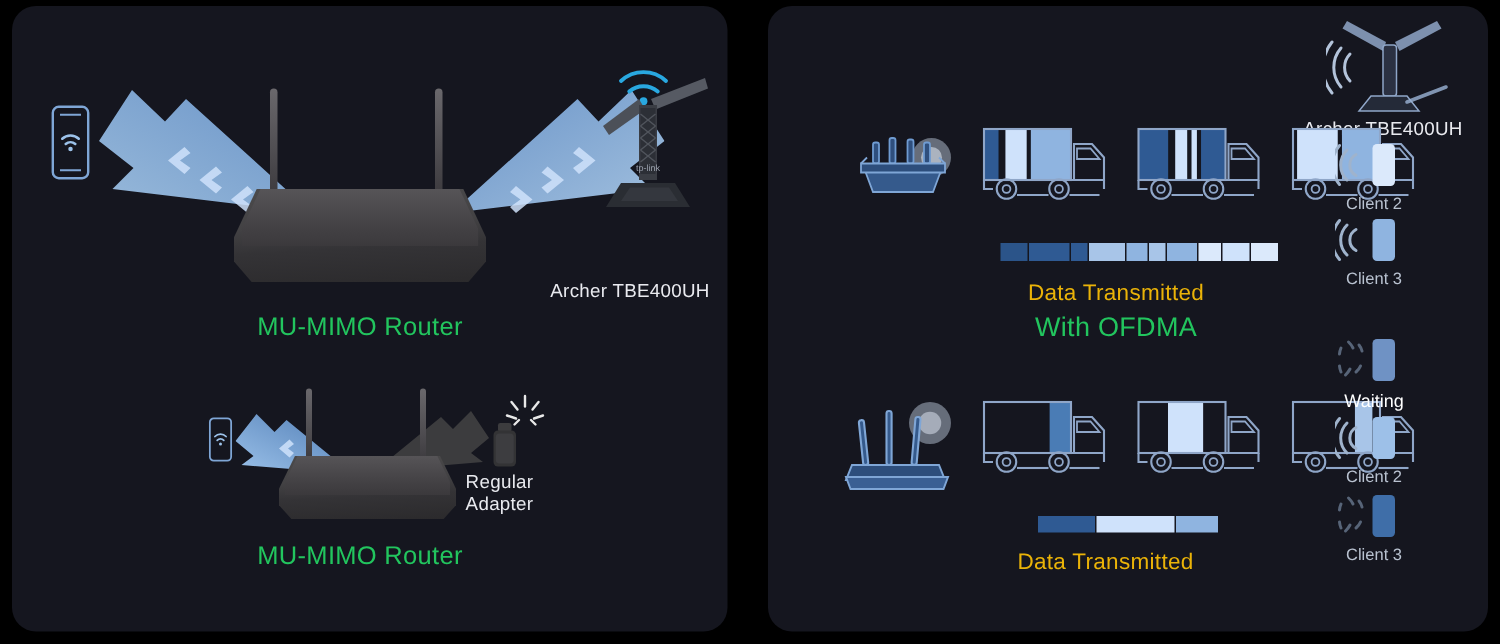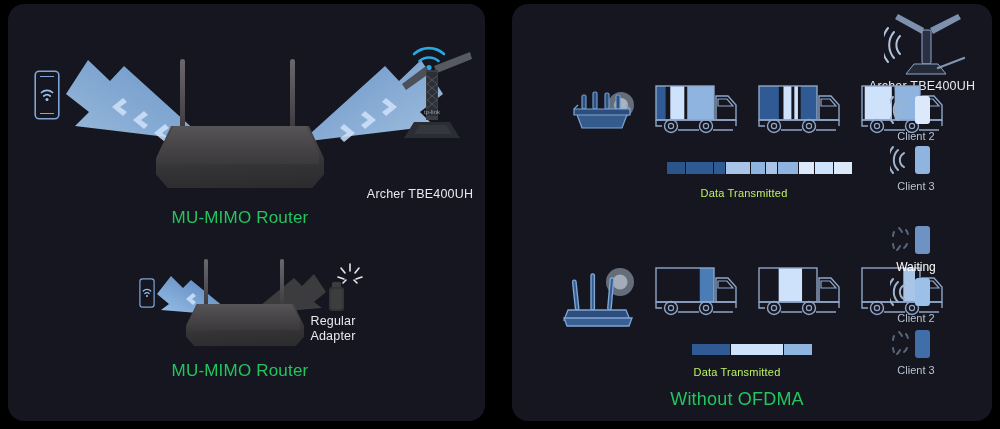--- a/index.html
+++ b/index.html
@@ -7,21 +7,21 @@
   .stage{position:relative;width:1000px;height:429px;background:#000000;}
 
   .panel{position:absolute;background:#15161f;border-radius:16px;overflow:hidden;}
   #panel-left{left:8px;top:4px;width:477px;height:417px;}
   #panel-right{left:512px;top:4px;width:480px;height:417px;}
 
   .abs{position:absolute;}
   .lbl{position:absolute;color:#f2f3f6;white-space:nowrap;letter-spacing:.2px;}
   .lbl-lg{font-size:17px;color:#22c55e;}
   .lbl-md{font-size:12.5px;color:#e9eaef;}
-  .lbl-dim{font-size:11px;color:#bef264;}
+  .lbl-dim{font-size:15px;color:#eab308;}
   .center{transform:translateX(-50%);text-align:center;}
 
   
   .router-dark{position:absolute;}
   .rd-body{position:absolute;left:0;top:0;width:100%;height:100%;
     background:linear-gradient(177deg,#4b4a4b 0%,#434244 38%,#343336 62%,#2b2a2c 100%);
     border-radius:7px/5px;
     clip-path:polygon(9% 0%,91% 0%,100% 52%,100% 78%,93% 100%,7% 100%,0% 78%,0% 52%);
     box-shadow:0 6px 18px rgba(0,0,0,.55);}
   .rd-top{position:absolute;left:3%;top:0;width:94%;height:62%;
@@ -272,20 +272,21 @@
         <i style="width: 6.32911%; background: rgb(47, 90, 147);"></i>
         <i style="width: 13.9241%; background: rgb(168, 197, 232);"></i>
         <i style="width: 7.59494%; background: rgb(143, 180, 224);"></i>
         <i style="width: 6.32911%; background: rgb(168, 197, 232);"></i>
         <i style="width: 11.3924%; background: rgb(143, 180, 224);"></i>
         <i style="width: 8.86076%; background: rgb(219, 233, 251);"></i>
         <i style="width: 10.1266%; background: rgb(207, 226, 251);"></i>
         <i style="width: 10.1266%; background: rgb(219, 233, 251);"></i>
       </div>
     <div class="lbl lbl-dim center" style="left:232px;top:183px;">Data Transmitted</div>
+    <div class="lbl lbl-lg center" style="left:232px;top:204px;font-size:18px;">With OFDMA</div>
 
     <div id="clients-with">
         <div class="abs client" style="left: 378px; top: 88px;"><svg width="46" height="36" viewBox="0 0 46 36">
       <g fill="none" stroke="#9fb3cc" stroke-width="2" stroke-linecap="round">
          <path d="M14 11a8 8 0 0 0 0 14"></path>
          <path d="M8 8a14 14 0 0 0 0 20"></path>
          <path d="M3 5a20 20 0 0 0 0 26"></path>
        </g>
       <rect x="25" y="4" width="15" height="28" rx="3" fill="#dbe9fb"></rect>
     </svg></div>
@@ -365,21 +366,20 @@
     <path d="M59 46 h20" stroke="#8fa6c8" stroke-width="1.4" fill="none"></path>
   </svg></div>
       </div>
 
     <div class="bar bar-lo" id="bar-without" style="left:180px;top:340px;width:120px;">
         <i style="width: 32%; background: rgb(47, 90, 147);"></i>
         <i style="width: 44%; background: rgb(207, 226, 251);"></i>
         <i style="width: 24%; background: rgb(143, 180, 224);"></i>
       </div>
     <div class="lbl lbl-dim center" style="left:225px;top:362px;">Data Transmitted</div>
-    <div class="lbl lbl-lg center" style="left:225px;top:385px;font-size:18px;">Without OFDMA</div>
 
     <div id="clients-without">
         <div class="abs client" style="left: 378px; top: 218px;"><svg width="46" height="36" viewBox="0 0 46 36">
       <g fill="none" stroke="#6d7f96" stroke-width="2" stroke-linecap="round" opacity=".75">
          <path d="M16 8 a10 10 0 0 1 2 4"></path>
          <path d="M9 6 a14 14 0 0 1 3 4"></path>
          <path d="M14 26 a10 10 0 0 0 3 -4"></path>
          <path d="M7 28 a15 15 0 0 0 3 -4"></path>
          <path d="M3 14 a12 12 0 0 1 1 -4"></path>
          <path d="M3 22 a12 12 0 0 0 1 4"></path>

